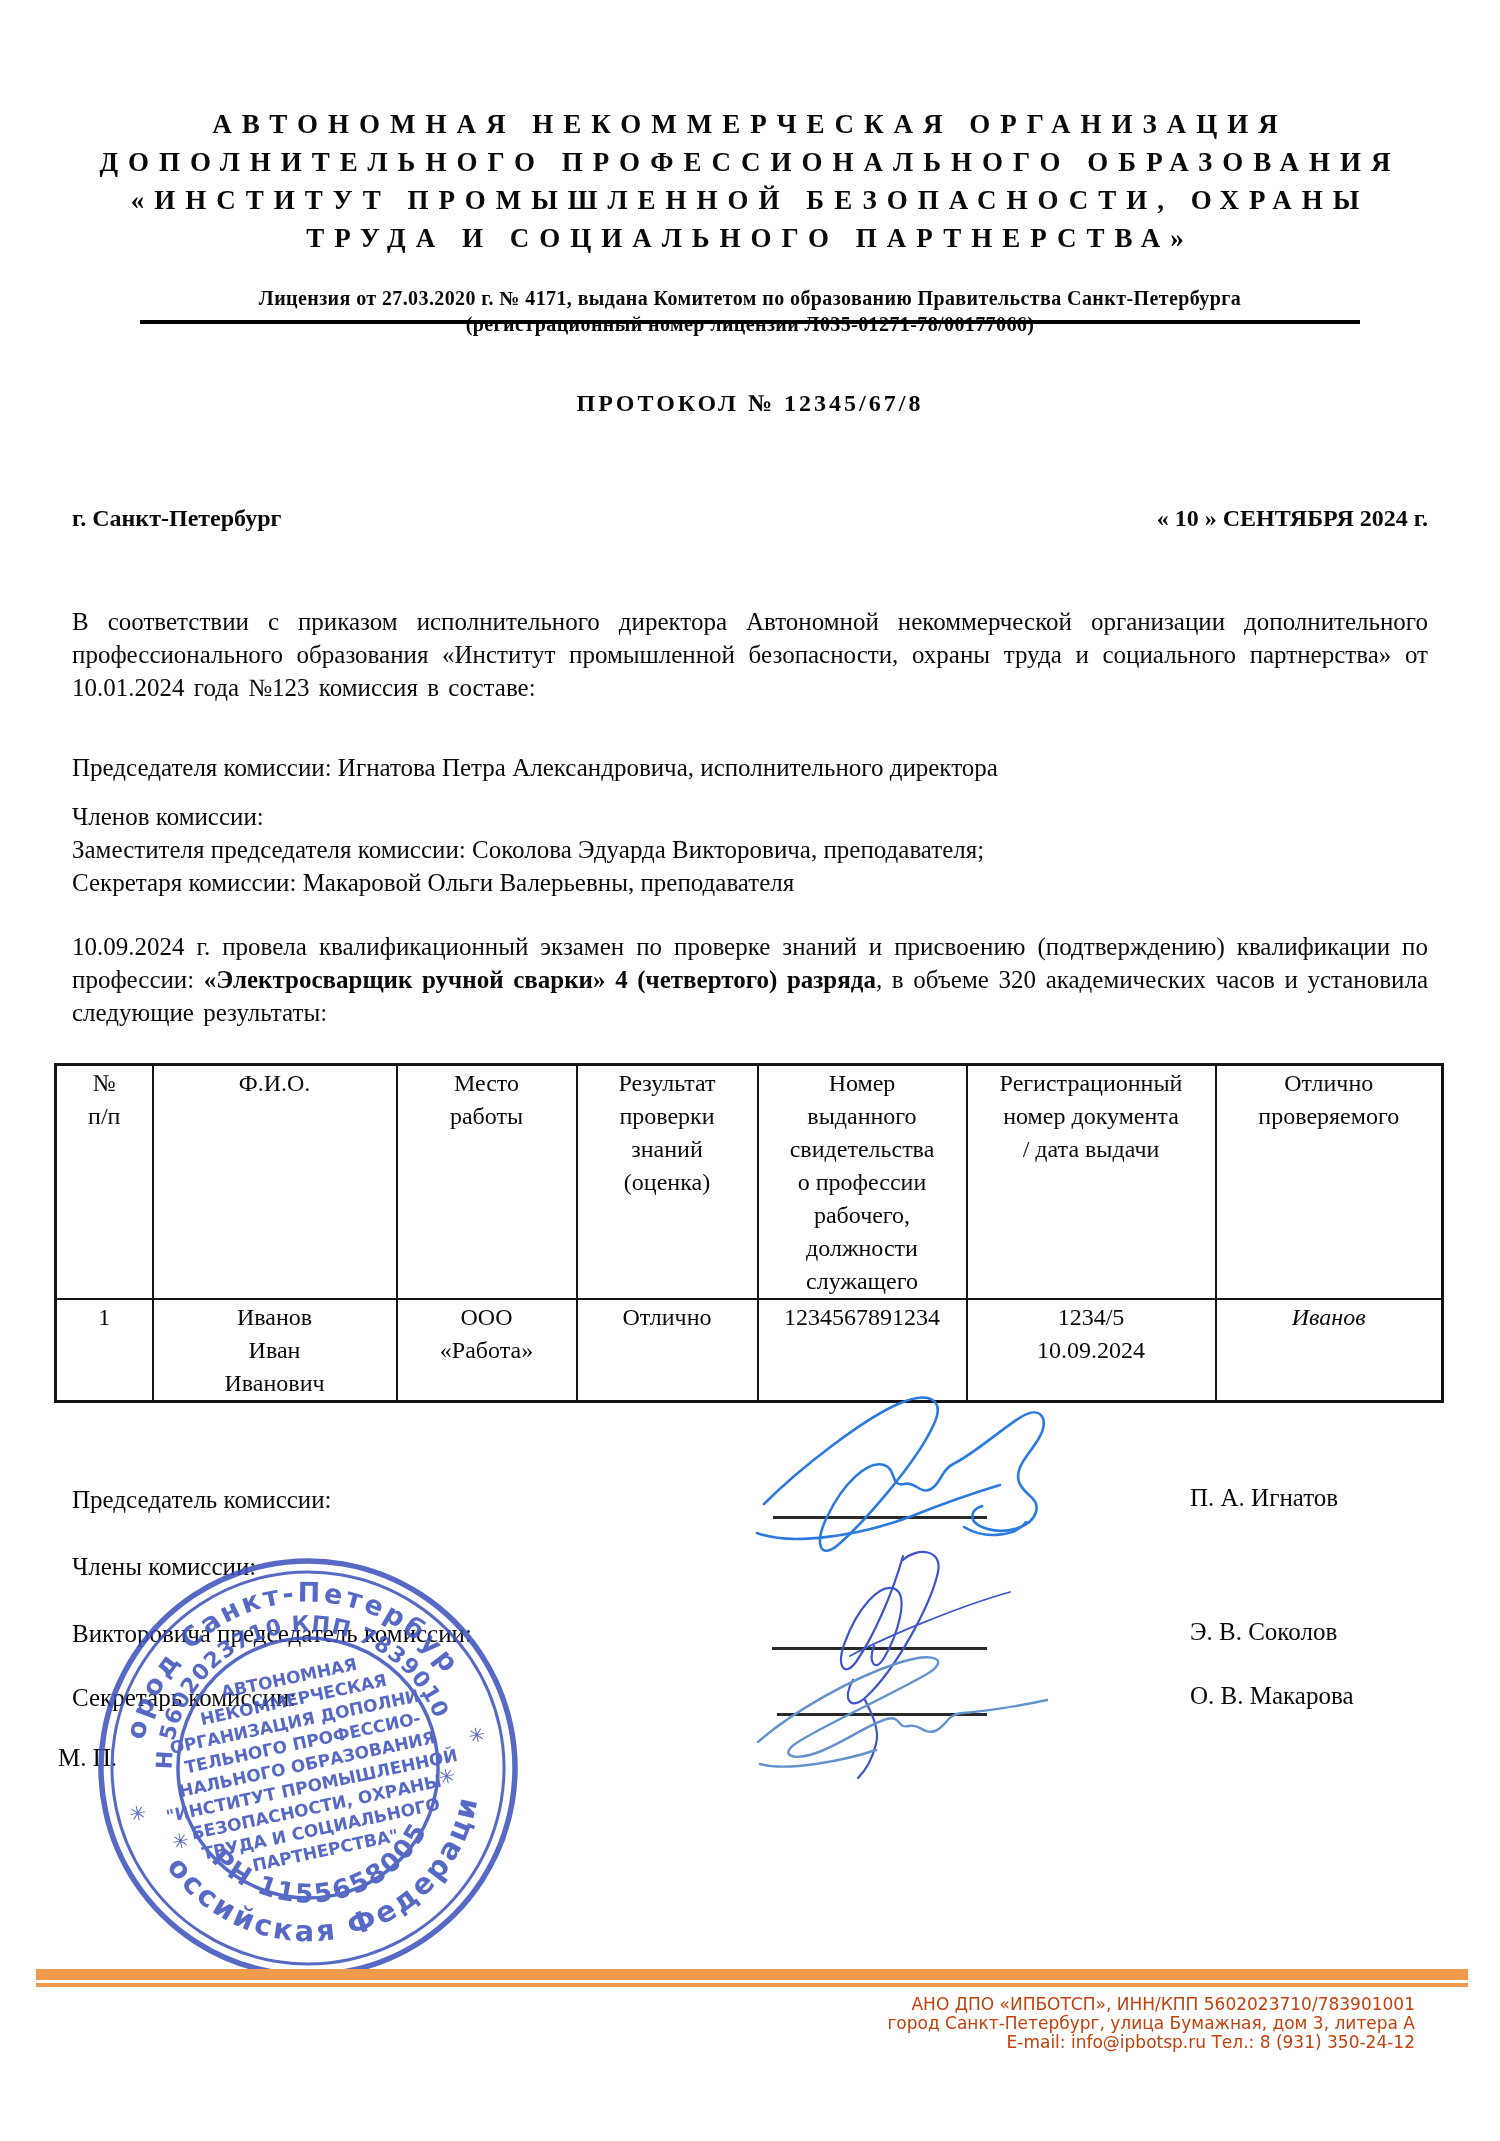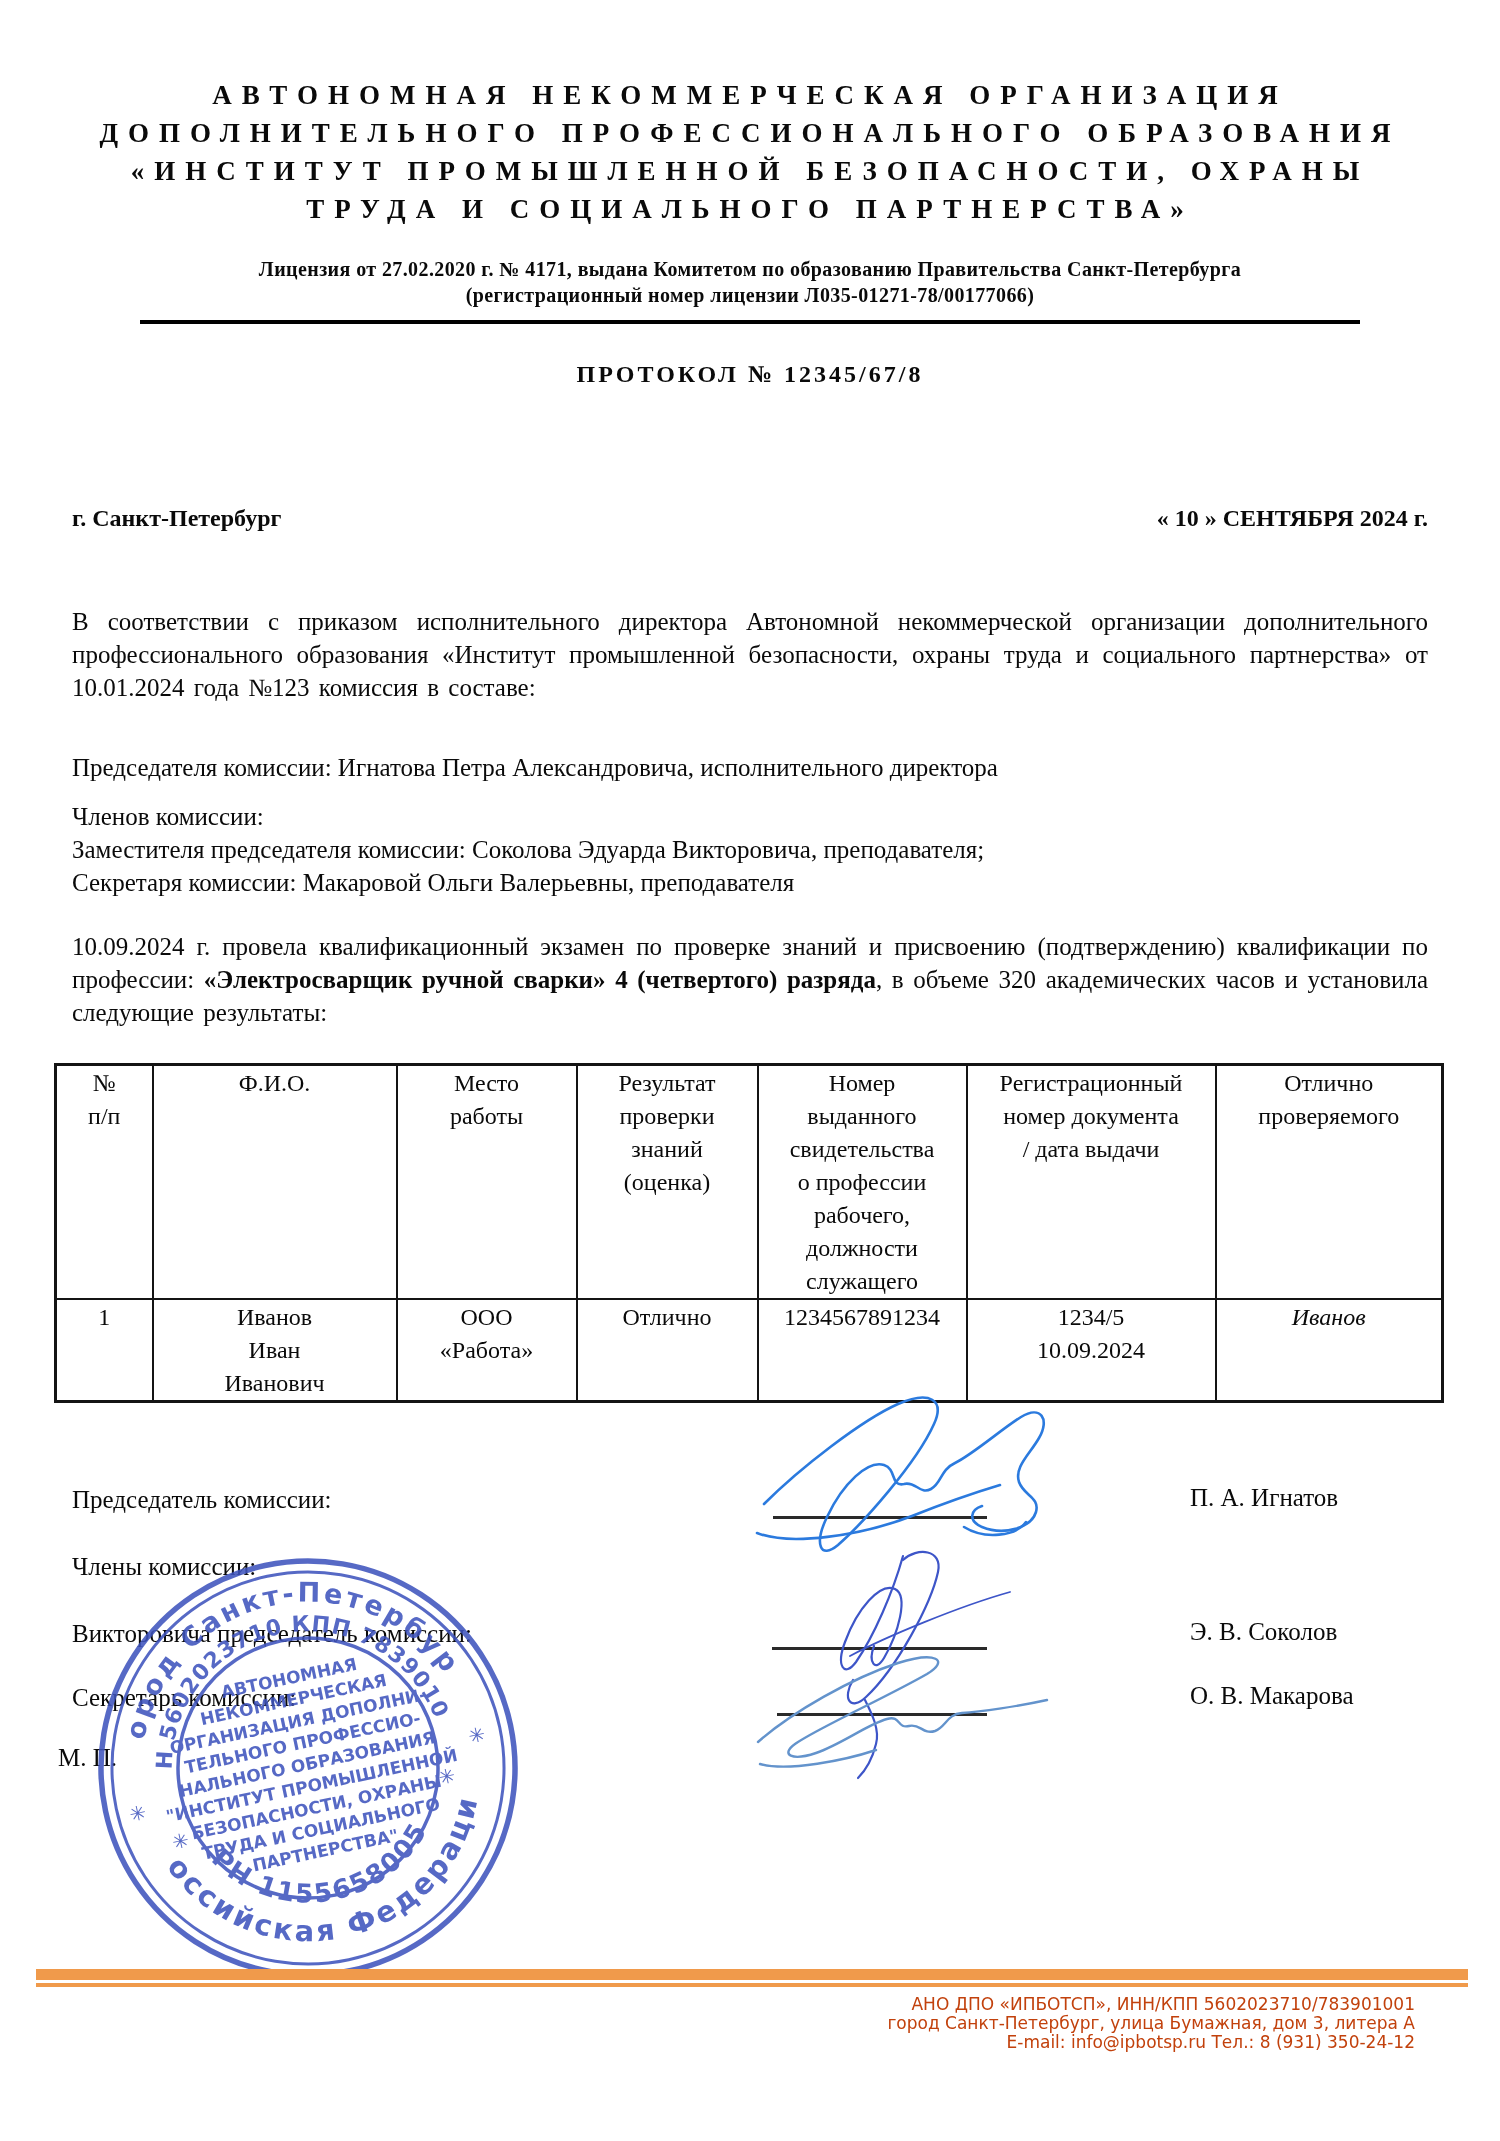--- a/index.html
+++ b/index.html
@@ -2,21 +2,21 @@
 <html><head>
 <meta charset="utf-8">
 <style>
   html,body{margin:0;padding:0;background:#e8e8e8;}
   .page{
     position:relative; width:1500px; height:2141px; background:#ffffff;
     font-family:"Liberation Serif","DejaVu Serif",serif; color:#0a0a0a;
     overflow:hidden; margin:0 auto;
   }
   .abs{position:absolute;}
-  .centered{left:0;width:1500px;text-align:center;}
+  .centered{left:0;width:1500px;text-align:center;margin-top:29px;}
   .preline{white-space:pre-line;}
 
   .org-name{top:76px;font-size:27px;font-weight:bold;line-height:38px;letter-spacing:10px;}
   .license{top:256px;font-size:20px;font-weight:bold;line-height:26px;letter-spacing:0.4px;}
   .rule{top:320px;left:140px;width:1220px;height:4px;background:#000;}
 
   .title-block{top:356px;font-size:24px;font-weight:bold;line-height:37px;letter-spacing:3px;}
   .city-date{top:505px;left:72px;width:1356px;display:flex;justify-content:space-between;
     font-size:24px;font-weight:bold;}
 
@@ -71,21 +71,21 @@
 </style>
 </head>
 <body>
 
 <div class="page">
 
   <div class="abs centered org-name preline">АВТОНОМНАЯ НЕКОММЕРЧЕСКАЯ ОРГАНИЗАЦИЯ
 ДОПОЛНИТЕЛЬНОГО ПРОФЕССИОНАЛЬНОГО ОБРАЗОВАНИЯ
 «ИНСТИТУТ ПРОМЫШЛЕННОЙ БЕЗОПАСНОСТИ, ОХРАНЫ
 ТРУДА И СОЦИАЛЬНОГО ПАРТНЕРСТВА»</div>
-  <div class="abs centered license preline">Лицензия от 27.02.2020 г. № 4171, выдана Комитетом по образованию Правительства Санкт-Петербурга
+  <div class="abs centered license preline">Лицензия от 27.03.2020 г. № 4171, выдана Комитетом по образованию Правительства Санкт-Петербурга
 (регистрационный номер лицензии Л035-01271-78/00177066)</div>
   <div class="abs rule"></div>
 
   <div class="abs centered title-block">
     <div>ПРОТОКОЛ № 12345/67/8</div>
   </div>
 
   <div class="abs city-date">
     <span>г. Санкт-Петербург</span>
     <span>« 10 » СЕНТЯБРЯ 2024 г.</span>

